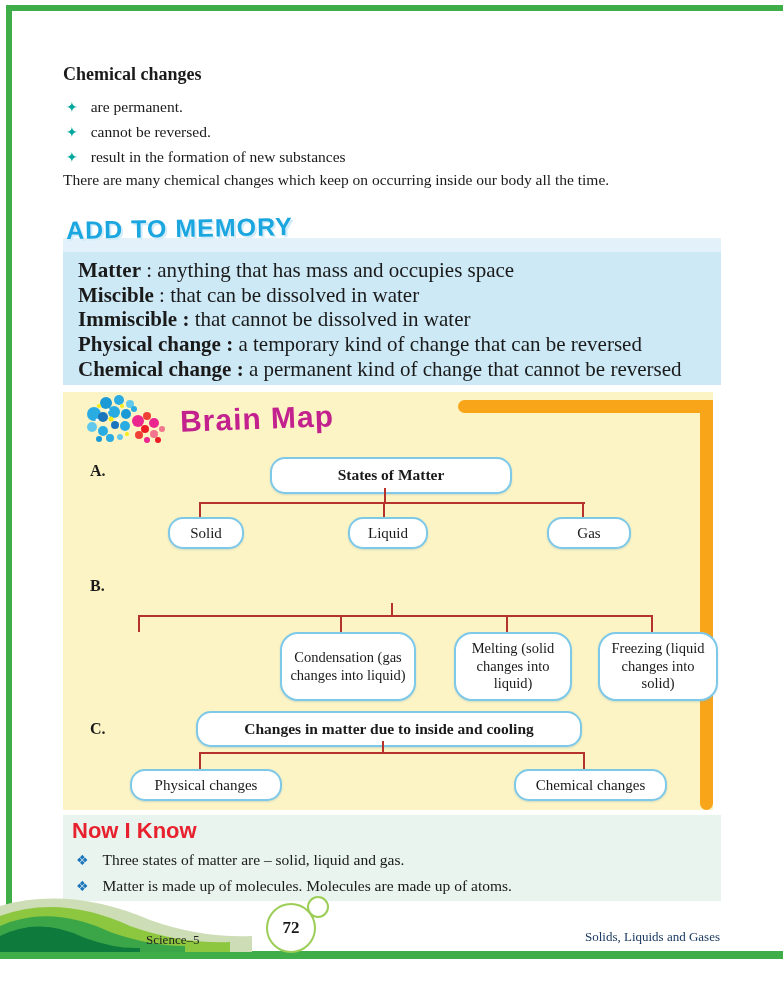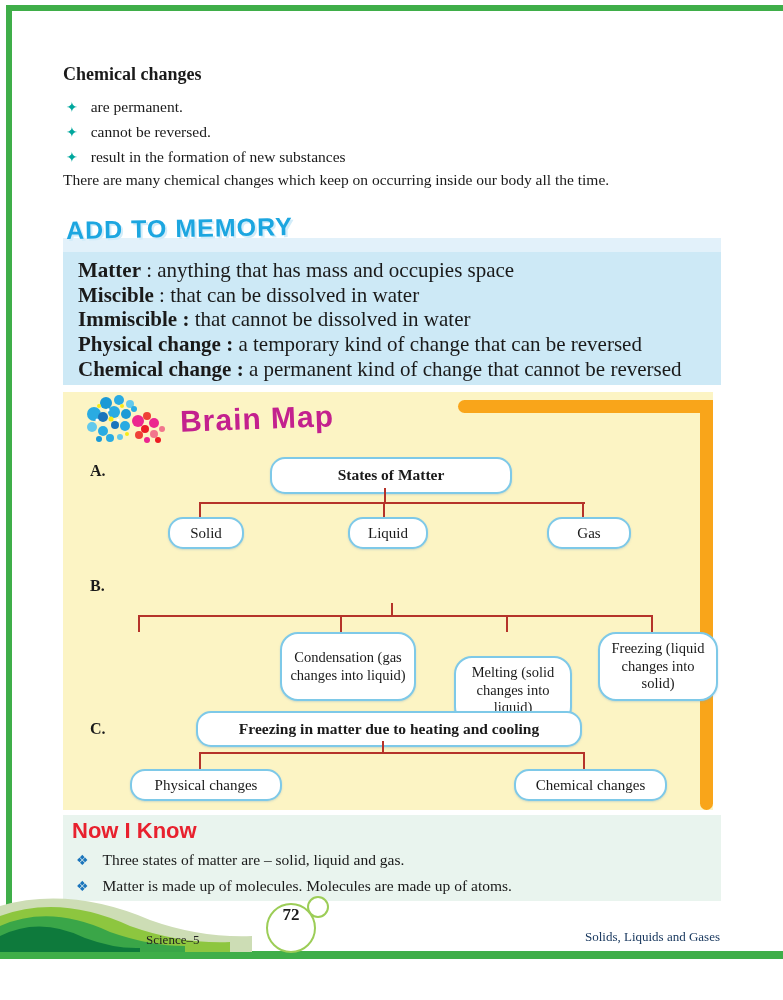--- a/index.html
+++ b/index.html
@@ -28,21 +28,21 @@
   .node{position:absolute;background:#fff;border:2px solid #7ec9e8;border-radius:15px;
         display:flex;align-items:center;justify-content:center;text-align:center;
         font-size:15px;line-height:1.2;padding:1px 4px;box-shadow:0 1px 2px rgba(120,170,200,.35)}
   .node.bold{font-weight:bold;font-size:15.5px;white-space:nowrap}
   .node.multiline{font-size:14.5px;border-radius:18px}
   .niw-box{background:#e9f4ee}
   .niw-title{font-family:"Liberation Sans",sans-serif;font-weight:bold;font-size:22px;color:#e8212e}
   .footer-book{font-size:13px;color:#222}
   .footer-chapter{font-size:13px;color:#15355c;text-align:right}
   .page-bubble{position:absolute;width:46px;height:46px;border:2px solid #9ccd57;border-radius:50%;
-               background:#fff;display:flex;justify-content:center;
+               background:#fff;display:flex;align-items:center;justify-content:center;
                font-weight:bold;font-size:17px}
   .page-bubble-small{position:absolute;width:18px;height:18px;border:2px solid #9ccd57;
                      border-radius:50%;background:#fff}
 </style>
 </head>
 <body>
 
 <div class="abs" style="left:0;top:0;width:783px;height:1000px">
 
   <div class="abs green" style="left:6px;top:5px;width:777px;height:6px"></div>
@@ -137,25 +137,25 @@
   <div class="node" style="left:547px;top:517px;width:72px;height:26px">Gas</div>
 
   <div class="abs tree-label" style="left:90px;top:577px">B.</div>
   <div class="line" style="left:391px;top:603px;width:2px;height:13px"></div>
   <div class="line" style="left:138px;top:615px;width:515px;height:2px"></div>
   <div class="line" style="left:138px;top:616px;width:2px;height:16px"></div>
   <div class="line" style="left:340px;top:616px;width:2px;height:16px"></div>
   <div class="line" style="left:506px;top:616px;width:2px;height:16px"></div>
   <div class="line" style="left:651px;top:616px;width:2px;height:16px"></div>
   <div class="node multiline" style="left:280px;top:632px;width:124px;height:63px">Condensation (gas changes into liquid)</div>
-  <div class="node multiline" style="left:454px;top:656px;width:106px;height:63px">Melting (solid changes into liquid)</div>
+  <div class="node multiline" style="left:454px;top:632px;width:106px;height:63px">Melting (solid changes into liquid)</div>
   <div class="node multiline" style="left:598px;top:632px;width:108px;height:63px">Freezing (liquid changes into solid)</div>
 
   <div class="abs tree-label" style="left:90px;top:720px">C.</div>
-  <div class="node bold" style="left:196px;top:711px;width:374px;height:30px">Freezing in matter due to heating and cooling</div>
+  <div class="node bold" style="left:196px;top:711px;width:374px;height:30px">Changes in matter due to inside and cooling</div>
   <div class="line" style="left:382px;top:741px;width:2px;height:12px"></div>
   <div class="line" style="left:199px;top:752px;width:386px;height:2px"></div>
   <div class="line" style="left:199px;top:753px;width:2px;height:17px"></div>
   <div class="line" style="left:583px;top:753px;width:2px;height:17px"></div>
   <div class="node" style="left:130px;top:769px;width:140px;height:26px">Physical changes</div>
   <div class="node" style="left:514px;top:769px;width:141px;height:26px">Chemical changes</div>
 
   <div class="abs niw-box" style="left:63px;top:815px;width:658px;height:86px"></div>
   <div class="abs niw-title" style="left:72px;top:818px">Now I Know</div>
   <div class="abs bullet-line" style="left:76px;top:851px">

